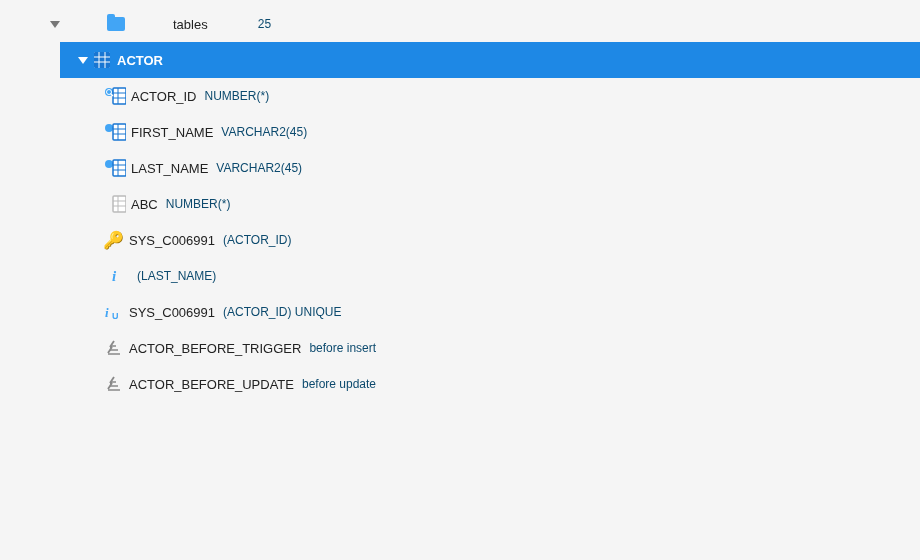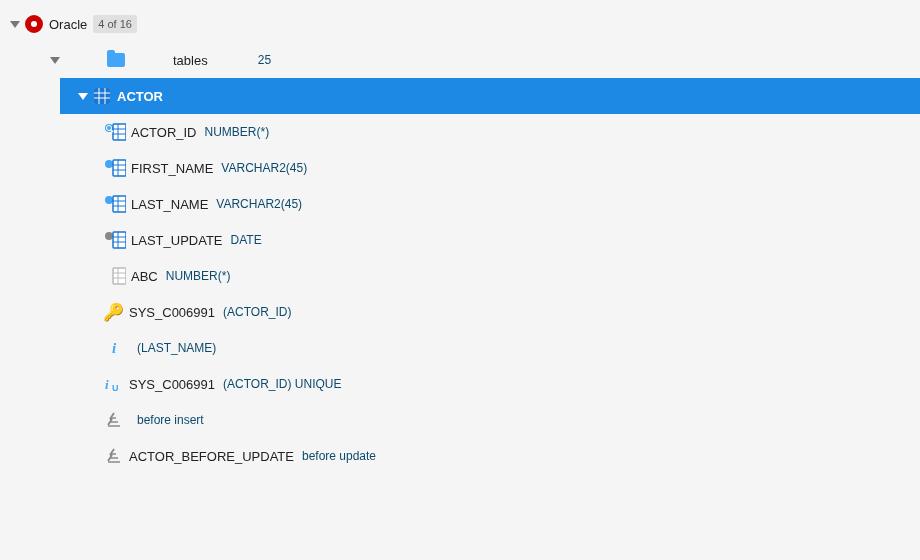--- a/index.html
+++ b/index.html
@@ -151,30 +151,20 @@
       margin-left: 6px;
       height: 18px;
       line-height: 18px;
     }
   </style>
 </head>
 <body>
 
 <div class="tree-container">
 
-  <div class="tree-row indent-1">
-    <div class="expand-arrow">
-      <div class="arrow-down"></div>
-    </div>
-    <div class="icon-wrap">
-      <div class="oracle-icon"></div>
-    </div>
-    <span class="label-main">Oracle</span>
-    <span class="badge">4 of 16</span>
-  </div>
 
 
   <div class="tree-row indent-3">
     <div class="expand-arrow">
       <div class="arrow-down"></div>
     </div>
     <div class="icon-wrap">
       <div class="folder-icon"></div>
     </div>
     <span class="label-main">tables</span>
@@ -239,34 +229,20 @@
         <rect x="9" y="1" width="13" height="16" rx="1" fill="white" stroke="#1976d2" stroke-width="1.5"></rect>
         <line x1="9" y1="6" x2="22" y2="6" stroke="#1976d2" stroke-width="1"></line>
         <line x1="9" y1="11" x2="22" y2="11" stroke="#1976d2" stroke-width="1"></line>
         <line x1="14" y1="1" x2="14" y2="17" stroke="#1976d2" stroke-width="1"></line>
       </svg>
     </div>
     <span class="label-main">LAST_NAME</span>
     <span class="label-type">VARCHAR2(45)</span>
   </div>
 
-  <div class="tree-row indent-5">
-    <div class="expand-arrow"></div>
-    <div style="display:flex;align-items:center;margin-right:5px;width:22px;height:18px;position:relative;flex-shrink:0;">
-      <svg width="22" height="18" viewBox="0 0 22 18" xmlns="http://www.w3.org/2000/svg">
-        <circle cx="5" cy="5" r="4" fill="#888"></circle>
-        <rect x="9" y="1" width="13" height="16" rx="1" fill="white" stroke="#1976d2" stroke-width="1.5"></rect>
-        <line x1="9" y1="6" x2="22" y2="6" stroke="#1976d2" stroke-width="1"></line>
-        <line x1="9" y1="11" x2="22" y2="11" stroke="#1976d2" stroke-width="1"></line>
-        <line x1="14" y1="1" x2="14" y2="17" stroke="#1976d2" stroke-width="1"></line>
-      </svg>
-    </div>
-    <span class="label-main">LAST_UPDATE</span>
-    <span class="label-type">DATE</span>
-  </div>
 
   <div class="tree-row indent-5">
     <div class="expand-arrow"></div>
     <div style="display:flex;align-items:center;margin-right:5px;width:22px;height:18px;position:relative;flex-shrink:0;">
       <svg width="22" height="18" viewBox="0 0 22 18" xmlns="http://www.w3.org/2000/svg">
         <rect x="9" y="1" width="13" height="16" rx="1" fill="white" stroke="#bbb" stroke-width="1.5"></rect>
         <line x1="9" y1="6" x2="22" y2="6" stroke="#bbb" stroke-width="1"></line>
         <line x1="9" y1="11" x2="22" y2="11" stroke="#bbb" stroke-width="1"></line>
         <line x1="14" y1="1" x2="14" y2="17" stroke="#bbb" stroke-width="1"></line>
       </svg>
@@ -311,20 +287,21 @@
 
         <line x1="3" y1="14" x2="7" y2="8" stroke="#888" stroke-width="1.8"></line>
         <line x1="7" y1="8" x2="5" y2="8" stroke="#888" stroke-width="1.8"></line>
         <line x1="5" y1="8" x2="9" y2="2" stroke="#888" stroke-width="1.8"></line>
 
         <line x1="3" y1="15" x2="15" y2="15" stroke="#888" stroke-width="1.5"></line>
         <line x1="5" y1="11" x2="13" y2="11" stroke="#888" stroke-width="1.5"></line>
         <line x1="7" y1="7" x2="11" y2="7" stroke="#888" stroke-width="1.5"></line>
       </svg>
     </div>
+    <span class="label-main">ACTOR_BEFORE_TRIGGER</span>
     <span class="label-type">before insert</span>
   </div>
 
   <div class="tree-row indent-5">
     <div class="expand-arrow"></div>
     <div class="icon-wrap">
       <svg width="18" height="18" viewBox="0 0 18 18" xmlns="http://www.w3.org/2000/svg">
         <line x1="3" y1="15" x2="15" y2="15" stroke="#888" stroke-width="1.5"></line>
         <line x1="5" y1="11" x2="13" y2="11" stroke="#888" stroke-width="1.5"></line>
         <line x1="7" y1="7" x2="11" y2="7" stroke="#888" stroke-width="1.5"></line>

